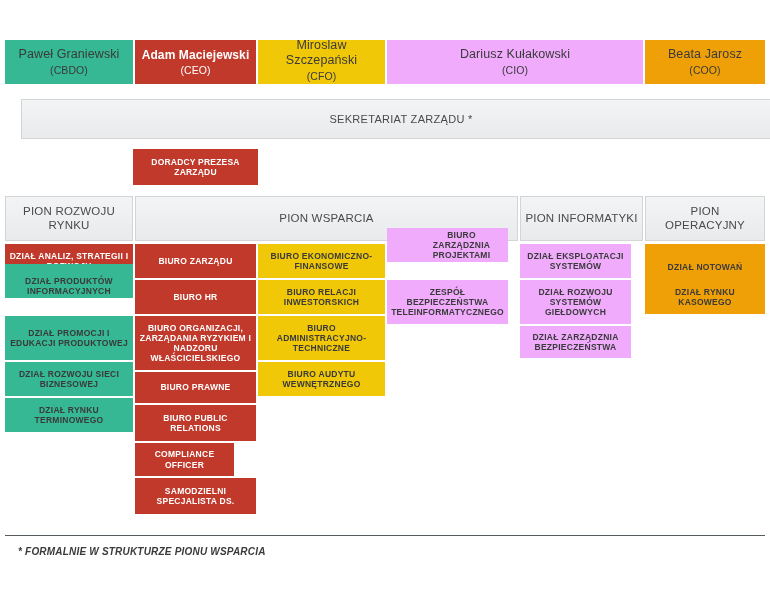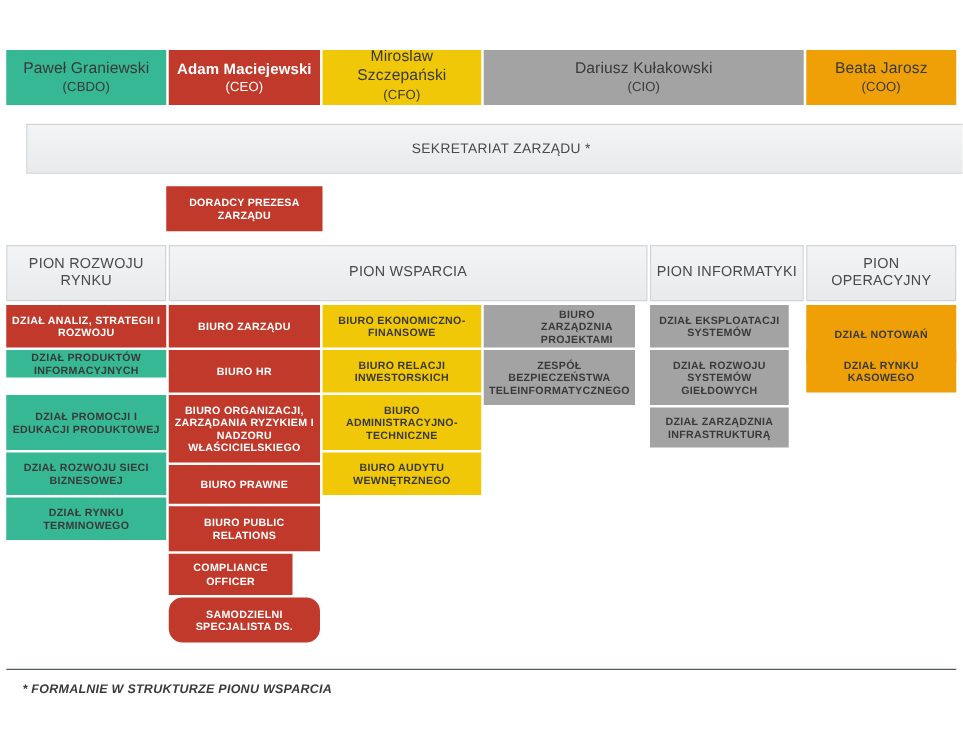--- a/index.html
+++ b/index.html
@@ -36,21 +36,21 @@
   }
   .box span {
     display: block;
     width: 100%;
   }
 
   
   .c-teal   { background: #35b893; color: #3a3a3a; }
   .c-red    { background: #c0392b; color: #ffffff; }
   .c-yellow { background: #f0c808; color: #3a3a3a; }
-  .c-blue   { background: #a3a3a3; color: #3a3a3a; }
+  .c-blue   { background: #f0abfc; color: #3a3a3a; }
   .c-orange { background: #f0a007; color: #3a3a3a; }
   .c-grey   {
     background: linear-gradient(180deg,#f3f4f5 0%,#e9eaeb 100%);
     color: #4a4a4a;
     border: 1px solid #d2d4d6;
   }
 
   
   .exec {
     height: 44px;
@@ -162,21 +162,21 @@
   <div class="box division c-grey" style="left:520px; top:196px; width:123px;">
     <span>PION INFORMATYKI</span>
   </div>
   <div class="box division c-grey" style="left:645px; top:196px; width:120px;">
     <span>PION OPERACYJNY</span>
   </div>
 
   <div class="box unit c-red" style="left:5px; top:244px; width:128px; height:34px;">
     <span>DZIAŁ ANALIZ, STRATEGII I ROZWOJU</span>
   </div>
-  <div class="box unit c-teal" style="left:5px; top:280px; width:128px; height:22px;">
+  <div class="box unit c-teal" style="left:5px; top:264px; width:128px; height:34px;align-items:flex-end;">
     <span>DZIAŁ PRODUKTÓW INFORMACYJNYCH</span>
   </div>
   <div class="box unit c-teal" style="left:5px; top:316px; width:128px; height:44px;">
     <span>DZIAŁ  PROMOCJI I EDUKACJI PRODUKTOWEJ</span>
   </div>
   <div class="box unit c-teal" style="left:5px; top:362px; width:128px; height:34px;">
     <span>DZIAŁ  ROZWOJU SIECI BIZNESOWEJ</span>
   </div>
   <div class="box unit c-teal" style="left:5px; top:398px; width:128px; height:34px;">
     <span>DZIAŁ RYNKU TERMINOWEGO</span>
@@ -193,52 +193,52 @@
   </div>
   <div class="box unit c-red" style="left:135px; top:372px; width:121px; height:31px;">
     <span>BIURO PRAWNE</span>
   </div>
   <div class="box unit c-red" style="left:135px; top:405px; width:121px; height:36px;">
     <span>BIURO PUBLIC RELATIONS</span>
   </div>
   <div class="box unit c-red" style="left:135px; top:443px; width:99px; height:33px;">
     <span>COMPLIANCE OFFICER</span>
   </div>
-  <div class="box unit c-red" style="left:135px; top:478px; width:121px; height:36px;border-radius:11px;">
+  <div class="box unit c-red" style="left:135px; top:478px; width:121px; height:36px;">
     <span>SAMODZIELNI SPECJALISTA DS.</span>
   </div>
 
   <div class="box unit c-yellow" style="left:258px; top:244px; width:127px; height:34px;">
     <span>BIURO EKONOMICZNO-FINANSOWE</span>
   </div>
   <div class="box unit c-yellow" style="left:258px; top:280px; width:127px; height:34px;">
     <span>BIURO RELACJI INWESTORSKICH</span>
   </div>
   <div class="box unit c-yellow" style="left:258px; top:316px; width:127px; height:44px;">
     <span>BIURO ADMINISTRACYJNO-TECHNICZNE</span>
   </div>
   <div class="box unit c-yellow" style="left:258px; top:362px; width:127px; height:34px;">
     <span>BIURO AUDYTU WEWNĘTRZNEGO</span>
   </div>
 
-  <div class="box unit c-blue" style="left:387px; top:244px; width:121px; height:34px;padding-left:32px;">
+  <div class="box unit c-blue" style="left:387px; top:228px; width:121px; height:34px;padding-left:32px;">
     <span>BIURO ZARZĄDZNIA PROJEKTAMI</span>
   </div>
   <div class="box unit c-blue" style="left:387px; top:280px; width:121px; height:44px;">
     <span>ZESPÓŁ BEZPIECZEŃSTWA TELEINFORMATYCZNEGO</span>
   </div>
 
   <div class="box unit c-blue" style="left:520px; top:244px; width:111px; height:34px;">
     <span>DZIAŁ EKSPLOATACJI SYSTEMÓW</span>
   </div>
   <div class="box unit c-blue" style="left:520px; top:280px; width:111px; height:44px;">
     <span>DZIAŁ ROZWOJU SYSTEMÓW GIEŁDOWYCH</span>
   </div>
   <div class="box unit c-blue" style="left:520px; top:326px; width:111px; height:32px;">
-    <span>DZIAŁ ZARZĄDZNIA INFRASTRUKTURĄ</span>
+    <span>DZIAŁ ZARZĄDZNIA BEZPIECZEŃSTWA</span>
   </div>
 
   <div class="box unit c-orange" style="left:645px; top:244px; width:120px; height:46px;">
     <span>DZIAŁ NOTOWAŃ</span>
   </div>
   <div class="box unit c-orange" style="left:645px; top:280px; width:120px; height:34px;">
     <span>DZIAŁ RYNKU KASOWEGO</span>
   </div>
 
   <div class="rule"></div>

